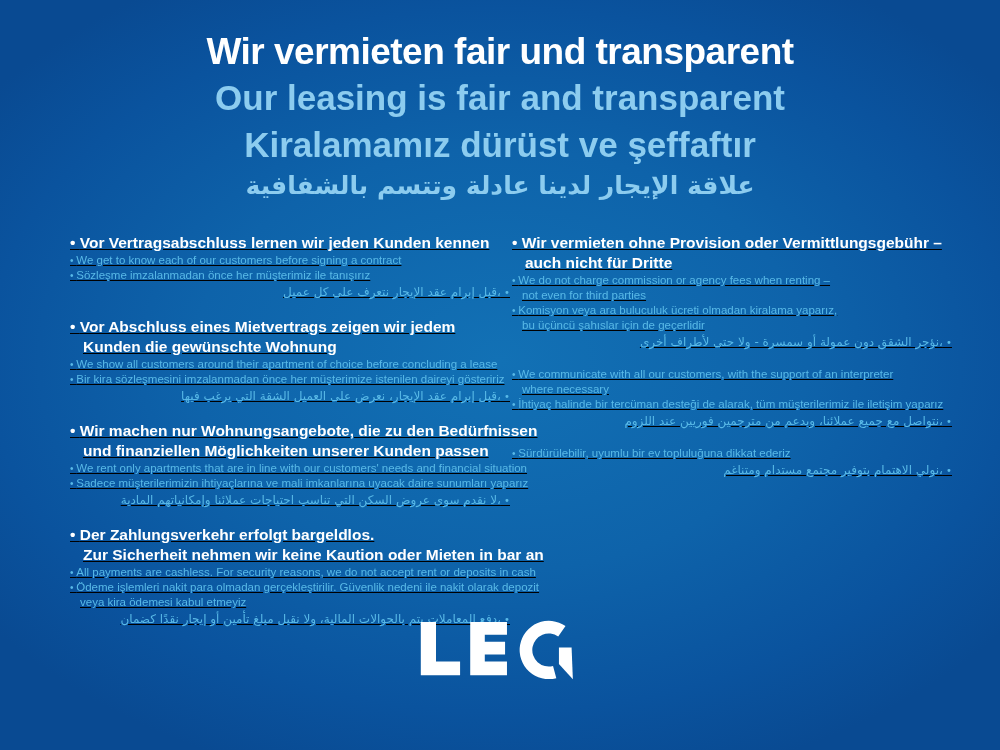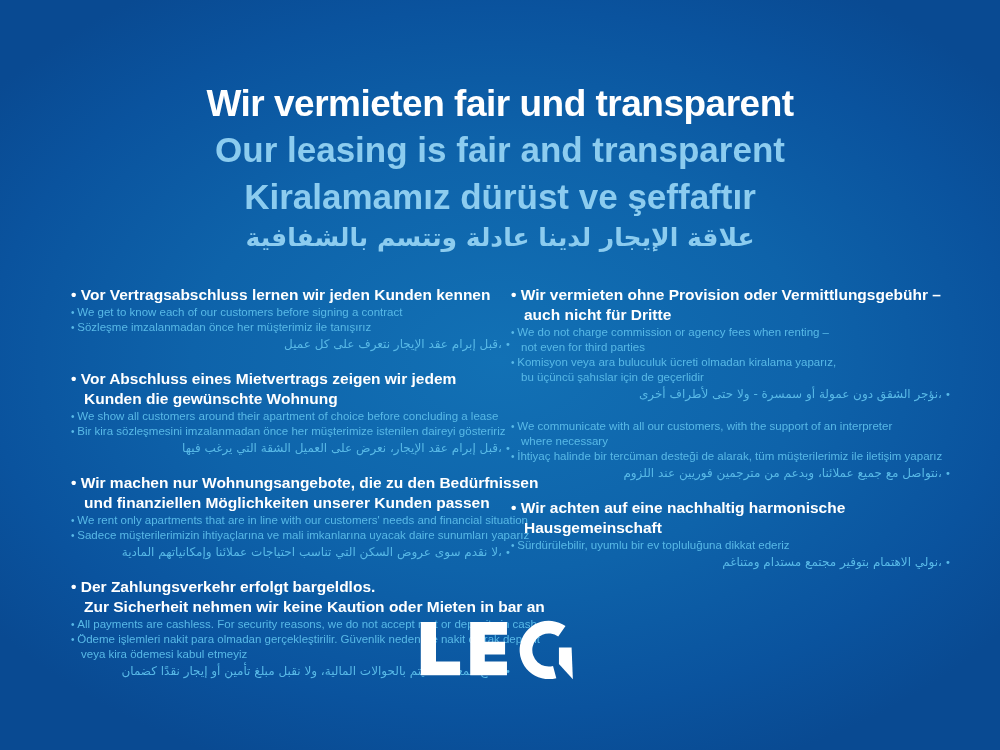--- a/index.html
+++ b/index.html
@@ -5,39 +5,40 @@
   html,body{margin:0;padding:0;}
   .poster{
     position:relative;
     width:1000px;height:750px;
     overflow:hidden;
     background:radial-gradient(ellipse 640px 440px at 50% 48%,
       #1271b5 0%, #0e63aa 48%, #0a539e 80%, #094a92 100%);
     font-family:"Liberation Sans","DejaVu Sans",sans-serif;
   }
   
-  .titles{ text-align:center; padding-top:84px; }
+  .titles{ text-align:center; padding-top:32px; }
   .title-de{
     color:#ffffff; font-size:37px; font-weight:700;
     letter-spacing:-0.5px; line-height:1.1; margin:0;
   }
   .title-en,.title-tr{
     color:#8cccef; font-size:35px; font-weight:600;
     line-height:1.3; margin:2px 0 0 0;
   }
   .title-ar{
     color:#8cccef; font-size:25px; font-weight:700;
     direction:rtl; line-height:1.25; margin:2px 0 0 0;
     font-family:"DejaVu Sans",sans-serif;
     text-align:center;
   }
   
   .content{
-    display:flex; justify-content:center;
+    display:flex; justify-content:space-between;
     padding:32px 48px 0 70px;
+    text-decoration:underline;
   }
   .col{ width:440px; }
   .block{ margin-bottom:17px; }
   .tx{ white-space:pre; }
   .de{
     color:#ffffff; font-size:15.5px; font-weight:700;
     line-height:20px; padding-left:13px; text-indent:-13px;
   }
   .de::before{ content:"• "; }
   .en,.tr{
@@ -113,22 +114,20 @@
 bu üçüncü şahıslar için de geçerlidir</div>
         <div class="tx ar">،نؤجر الشقق دون عمولة أو سمسرة - ولا حتى لأطراف أخرى</div>
       </div>
       <div class="block">
         <div class="tx en">We communicate with all our customers, with the support of an interpreter
 where necessary</div>
         <div class="tx tr">İhtiyaç halinde bir tercüman desteği de alarak, tüm müşterilerimiz ile iletişim yaparız</div>
         <div class="tx ar">،نتواصل مع جميع عملائنا، وبدعم من مترجمين فوريين عند اللزوم</div>
       </div>
       <div class="block">
-        <div class="tx de">Wir achten auf eine nachhaltig harmonische
-Hausgemeinschaft</div>
         <div class="tx tr">Sürdürülebilir, uyumlu bir ev topluluğuna dikkat ederiz</div>
         <div class="tx ar">،نولي الاهتمام بتوفير مجتمع مستدام ومتناغم</div>
       </div>
     </div>
 
   </div>
 
   <div class="logo" role="img" aria-label="LEG">
     <svg width="166" height="66" viewBox="0 0 262 104" xmlns="http://www.w3.org/2000/svg">
       <g fill="#ffffff">

